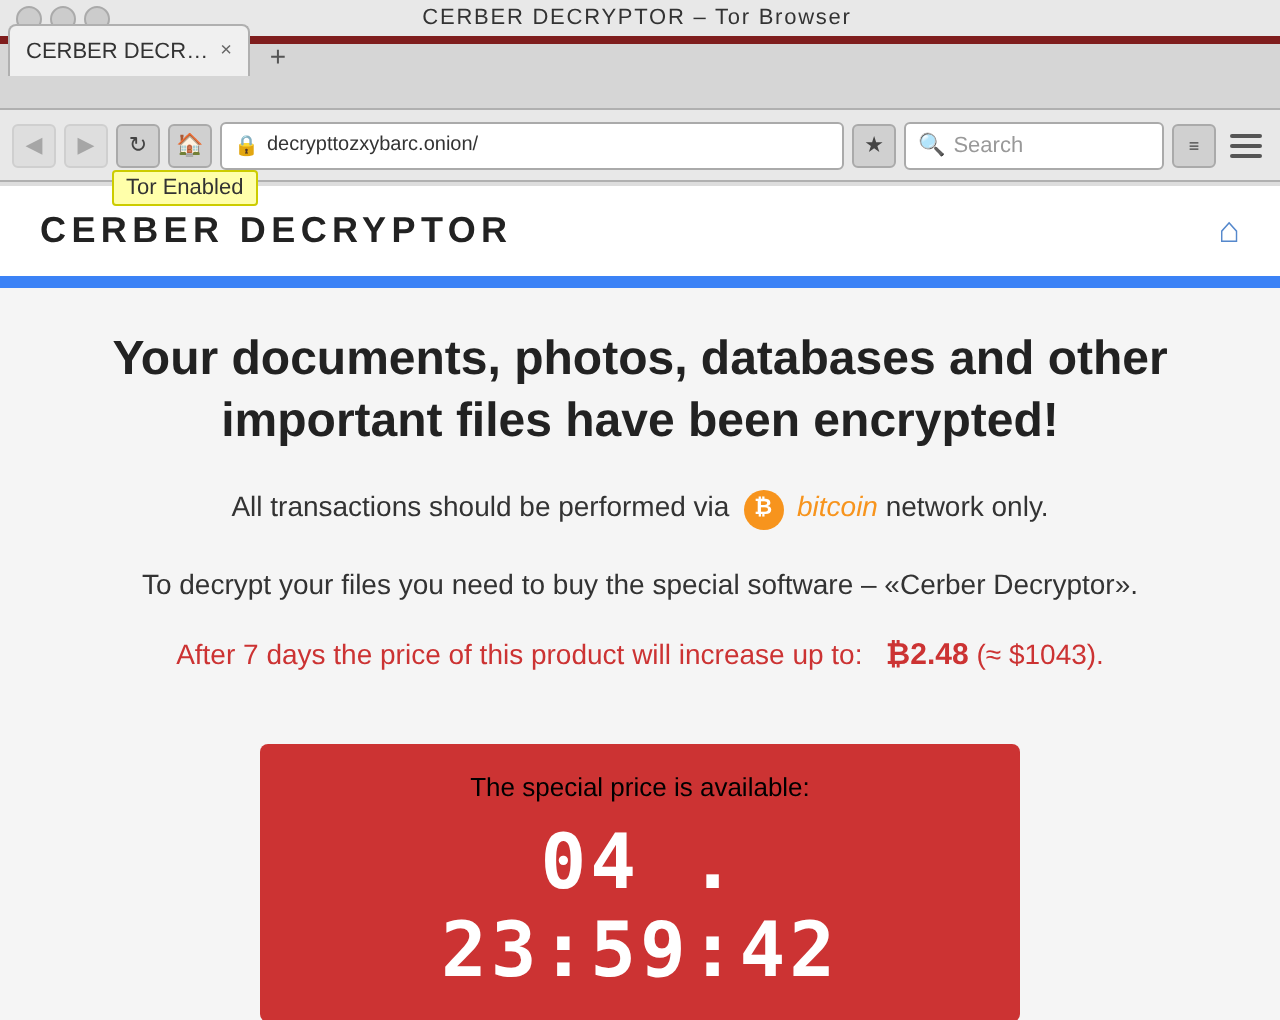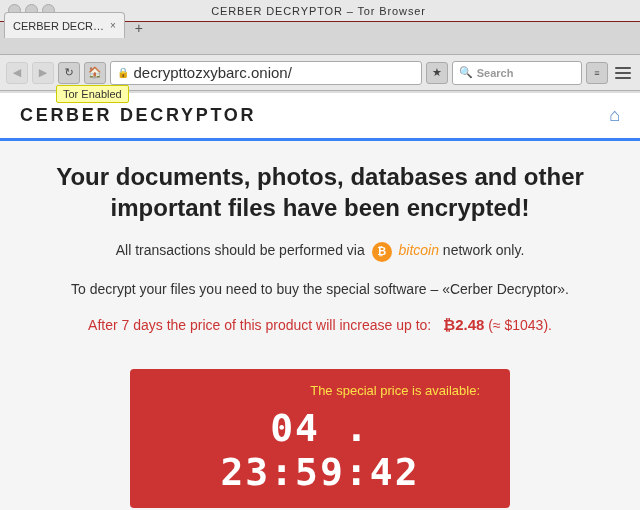--- a/index.html
+++ b/index.html
@@ -6,21 +6,21 @@
     body { font-family: Arial, sans-serif; background: #d3d3d3; width: 640px; height: 510px; overflow: hidden; }
 
     
     .title-bar {
       background: #e8e8e8;
       height: 22px;
       display: flex;
       align-items: center;
       justify-content: space-between;
       padding: 0 8px;
-      border-bottom: 1px solid #7f1d1d;
+      border-bottom: 4px solid #7f1d1d;
       gap: 22px;
     }
     .title-bar-text {
       font-size: 11px;
       color: #333;
       letter-spacing: 0.08em;
       flex: 1;
       text-align: center;
     }
     .window-controls {
@@ -115,21 +115,21 @@
       color: #333;
       display: flex;
       align-items: center;
       position: relative;
     }
     .url-bar-lock {
       color: #4a4;
       margin-right: 4px;
       font-size: 10px;
     }
-    .url-text { font-size: 15px; color: #333; }
+    .url-text { font-size: 10px; color: #333; }
     .search-bar {
       width: 130px;
       height: 24px;
       border: 1px solid #aaa;
       border-radius: 3px;
       background: white;
       padding: 0 6px;
       font-size: 11px;
       color: #999;
       display: flex;
@@ -176,21 +176,21 @@
       align-items: center;
       overflow-y: auto;
     }
     .page-header {
       width: 100%;
       background: white;
       padding: 12px 20px;
       display: flex;
       align-items: flex-start;
       justify-content: space-between;
-      border-bottom: 3px solid #3b82f6;
+      border-bottom: 6px solid #3b82f6;
       gap: 16px;
     }
     .site-title {
       font-size: 18px;
       font-weight: bold;
       letter-spacing: 0.15em;
       color: #222;
     }
     .home-icon {
       color: #5588cc;
@@ -256,24 +256,23 @@
       margin-bottom: 36px;
     }
     .countdown-box {
       background: #cc3333;
       border-radius: 4px;
       padding: 14px 30px;
       margin: 10px auto;
       max-width: 380px;
     }
     .countdown-label {
-      color: #fde047;
+      color: #000000;
       font-size: 13px;
       margin-bottom: 8px;
-      text-align: right;
     }
     .countdown-time {
       color: white;
       font-size: 38px;
       font-weight: bold;
       letter-spacing: 2px;
       font-family: monospace;
     }
   </style>
 </head>
@@ -312,21 +311,21 @@
   </div>
   <div class="url-bar">
     <span class="url-bar-lock">🔒</span>
     <span class="url-text">decrypttozxybarc.onion/</span>
   </div>
   <div class="nav-btn">
     <span>★</span>
   </div>
   <div class="search-bar">
     <span>🔍</span>
-    <span style="color:#999;font-size:11px;font-weight:bold;">Search</span>
+    <span style="color:#999;font-size:11px;">Search</span>
   </div>
   <div class="nav-btn">
     <span style="font-size:9px;">≡</span>
   </div>
   <div class="menu-btn">
     <div class="menu-line"></div>
     <div class="menu-line"></div>
     <div class="menu-line"></div>
   </div>
 

